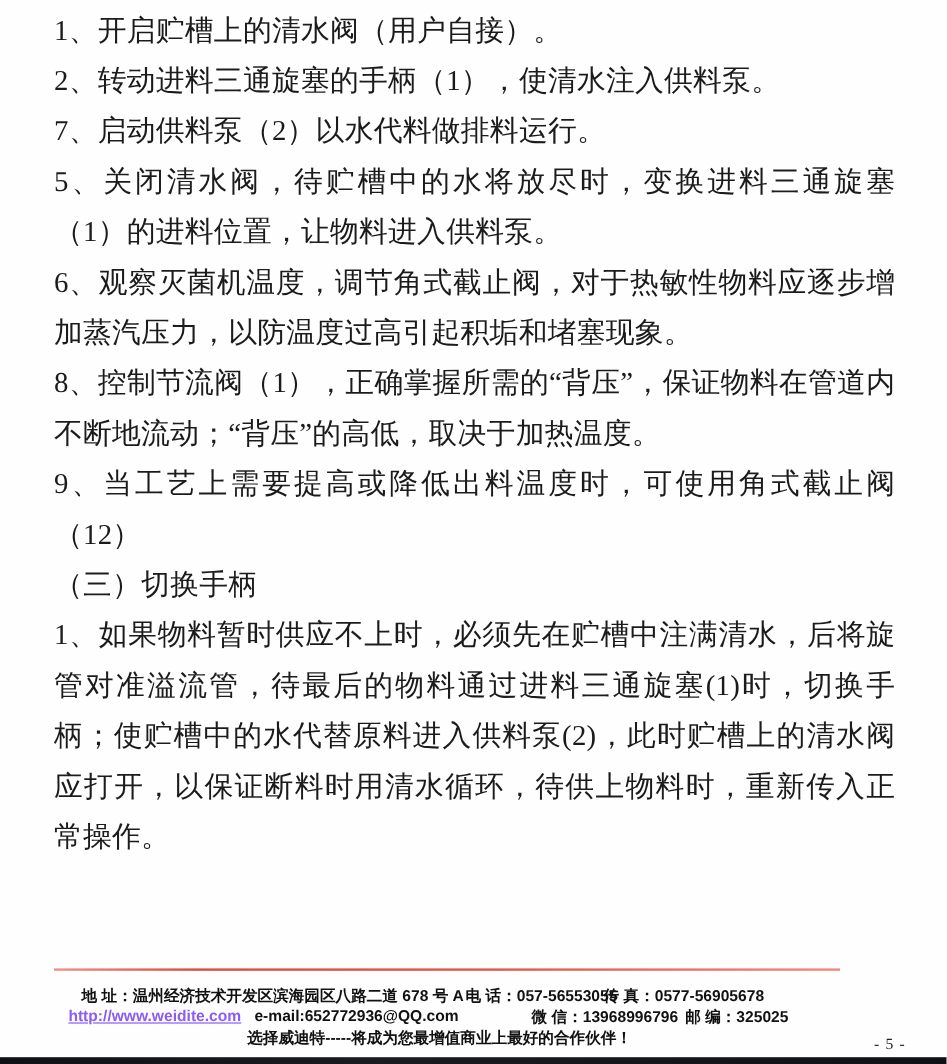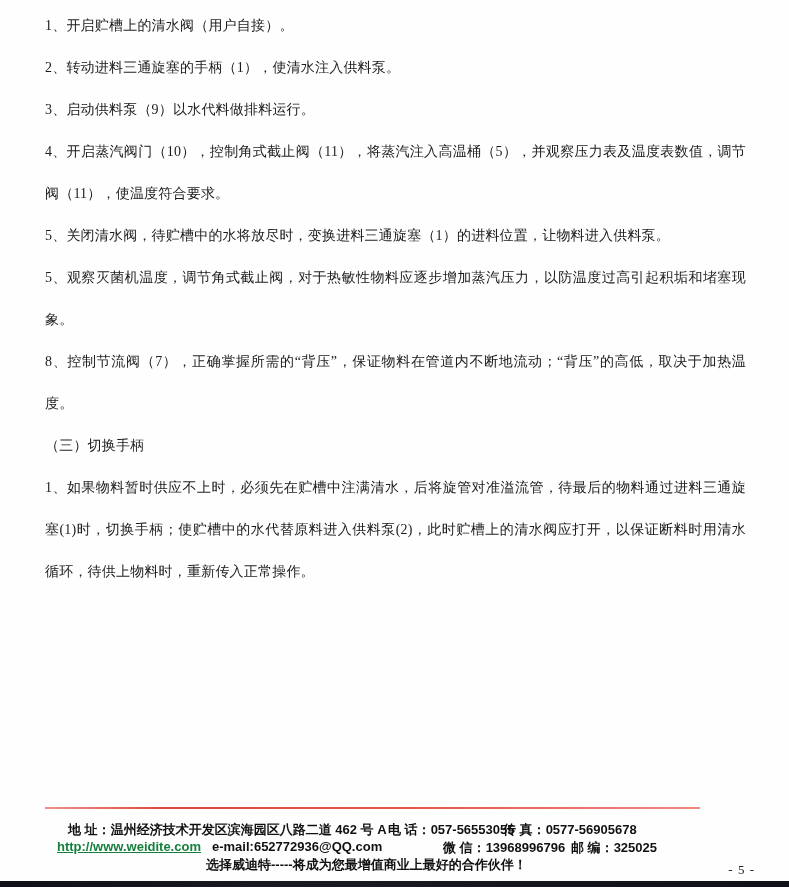--- a/index.html
+++ b/index.html
@@ -9,21 +9,21 @@
     background:#fefefe;
     font-family:"Liberation Serif","DejaVu Serif",serif;
     color:#1b1b1b;
     overflow:hidden;
   }
   .body-text {
     position:absolute;
     left:45px; top:0;
     width:701px;
     padding-top:5px;
-    font-size:14px;
+    font-size:24px;
     line-height:42px;
     text-align:justify;
     letter-spacing:0.2px;
   }
   .body-text p { margin:0; }
   .footer-divider {
     position:absolute;
     left:45px; top:807px;
     width:655px; height:2px;
     background:linear-gradient(to right,#ef9288,#dd4a3e 18%,#e3564b 55%,#f0897f);
@@ -41,21 +41,21 @@
   .row3 { top:856px; }
   .addr  { left:68px; }
   .phone { left:388px; }
   .fax   { left:503px; }
   .site  { left:57px; }
   .email { left:212px; }
   .wechat{ left:443px; }
   .postal{ left:571px; }
   .slogan{ left:206px; }
   .website-link {
-    color:#15803d;
+    color:#8b5cf6;
     text-decoration:underline;
     cursor:pointer;
   }
   .page-number {
     position:absolute;
     top:862px; right:34px;
     font-family:"Liberation Serif","DejaVu Serif",serif;
     font-size:13px;
     color:#222;
     letter-spacing:1px;
@@ -68,33 +68,33 @@
   }
 </style>
 </head>
 <body>
 
 <div class="page">
 
   <div class="body-text">
     <p>1、开启贮槽上的清水阀（用户自接）。</p>
     <p>2、转动进料三通旋塞的手柄（1），使清水注入供料泵。</p>
-    <p>3、启动供料泵（9）以水代料做排料运行。</p>
-    <p>4、开启蒸汽阀门（10），控制角式截止阀（11），将蒸汽注入高温桶（5），并观察压力表及温度表数值，调节阀（11），使温度符合要求。</p>
+    <p>7、启动供料泵（2）以水代料做排料运行。</p>
     <p>5、关闭清水阀，待贮槽中的水将放尽时，变换进料三通旋塞（1）的进料位置，让物料进入供料泵。</p>
-    <p>5、观察灭菌机温度，调节角式截止阀，对于热敏性物料应逐步增加蒸汽压力，以防温度过高引起积垢和堵塞现象。</p>
-    <p>8、控制节流阀（7），正确掌握所需的“背压”，保证物料在管道内不断地流动；“背压”的高低，取决于加热温度。</p>
+    <p>6、观察灭菌机温度，调节角式截止阀，对于热敏性物料应逐步增加蒸汽压力，以防温度过高引起积垢和堵塞现象。</p>
+    <p>8、控制节流阀（1），正确掌握所需的“背压”，保证物料在管道内不断地流动；“背压”的高低，取决于加热温度。</p>
+    <p>9、当工艺上需要提高或降低出料温度时，可使用角式截止阀（12）</p>
     <p>（三）切换手柄</p>
     <p>1、如果物料暂时供应不上时，必须先在贮槽中注满清水，后将旋管对准溢流管，待最后的物料通过进料三通旋塞(1)时，切换手柄；使贮槽中的水代替原料进入供料泵(2)，此时贮槽上的清水阀应打开，以保证断料时用清水循环，待供上物料时，重新传入正常操作。</p>
   </div>
 
   <div class="footer-divider"></div>
 
   <div class="footer f-abs row1 addr">
-    <span>地 址：</span><span>温州经济技术开发区滨海园区八路二道 462 号 A</span>
+    <span>地 址：</span><span>温州经济技术开发区滨海园区八路二道 678 号 A</span>
   </div>
   <div class="footer f-abs row1 phone">
     <span>电 话：</span><span>057-56553055</span>
   </div>
   <div class="footer f-abs row1 fax">
     <span>传 真：</span><span>0577-56905678</span>
   </div>
 
   <div class="footer f-abs row2 site">
     <a class="website-link">http://www.weidite.com</a>

